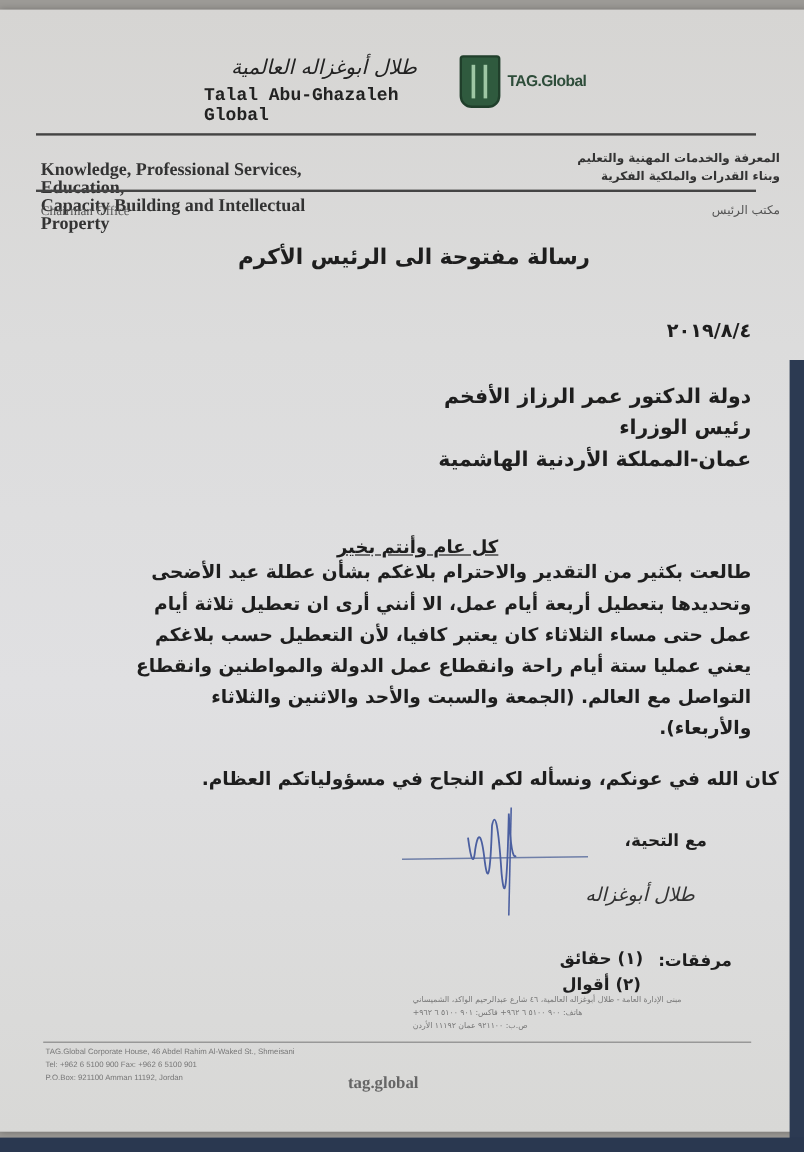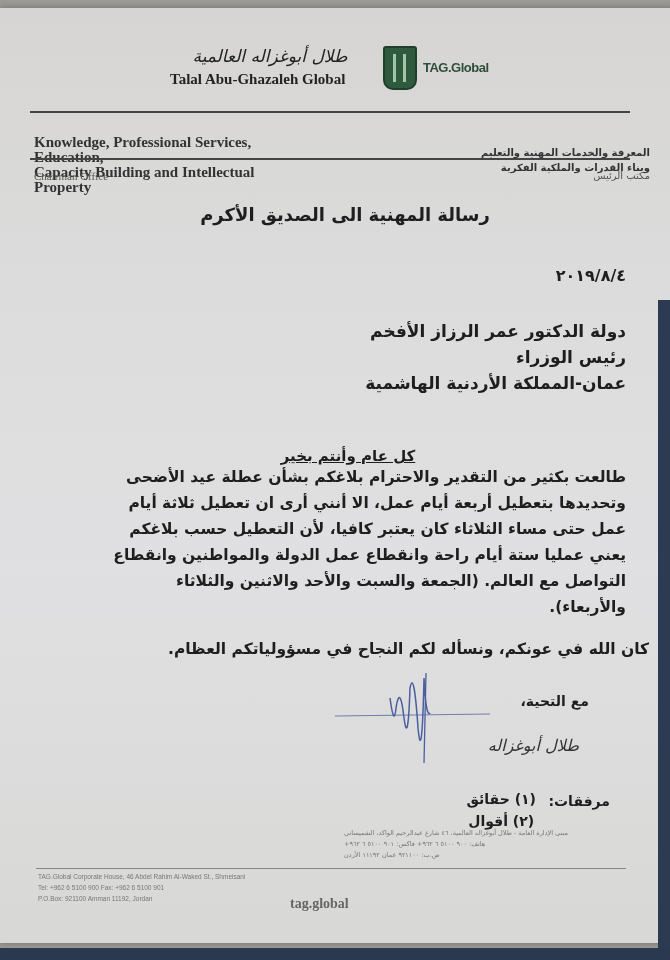--- a/index.html
+++ b/index.html
@@ -23,21 +23,21 @@
   .logo-row{
     position:absolute;left:165px;top:36px;width:330px;height:50px;
   }
   .logo-ar{
     position:absolute;left:0;top:2px;width:210px;text-align:center;
     font-family:"DejaVu Serif",serif;font-size:17px;color:#222;direction:rtl;
     font-style:italic;
   }
   .logo-en{
     position:absolute;left:5px;top:27px;width:210px;
-    font-family:Liberation Serif, serif;font-weight:bold;font-size:15px;color:#222;
+    font-family:Liberation Mono, monospace;font-weight:bold;font-size:15px;color:#222;
   }
   .logo-emblem{
     position:absolute;left:218px;top:2px;width:34px;height:44px;
     background:#2f5a3e;border:2px solid #203f2b;border-radius:3px 3px 10px 10px;
     box-sizing:border-box;
   }
   .logo-emblem::before{
     content:"";position:absolute;left:8px;top:6px;width:3px;height:28px;background:#9fc7a5;
   }
   .logo-emblem::after{
@@ -47,21 +47,21 @@
     position:absolute;left:258px;top:16px;font-family:"Liberation Sans",sans-serif;
     font-weight:bold;font-size:13px;color:#2e4d3a;letter-spacing:-0.5px;
   }
   .rule{position:absolute;height:2px;background:#444;}
   .tag-en{
     position:absolute;left:34px;top:127px;width:260px;
     font-family:"Liberation Serif",serif;font-weight:bold;font-size:15px;line-height:15px;color:#333;
   }
   .tag-ar{
     position:absolute;right:24px;top:117px;width:250px;direction:rtl;text-align:right;
-    font-family:"DejaVu Sans",sans-serif;font-size:10px;line-height:15px;color:#333;font-weight:bold;margin-top:20px;
+    font-family:"DejaVu Sans",sans-serif;font-size:10px;line-height:15px;color:#333;font-weight:bold;
   }
   .office-en{
     position:absolute;left:34px;top:162px;font-family:"Liberation Serif",serif;font-size:11px;color:#555;
   }
   .office-ar{
     position:absolute;right:24px;top:162px;direction:rtl;font-size:10px;color:#555;
   }
   .ar{direction:rtl;text-align:right;color:#1e1e1e;font-family:"DejaVu Sans",sans-serif;font-weight:bold;}
   .title{position:absolute;left:190px;top:196px;width:310px;text-align:center;font-size:18px;}
   .date{position:absolute;right:48px;top:258px;font-size:16px;letter-spacing:1px;}
@@ -108,21 +108,21 @@
     <div>Capacity Building and Intellectual Property</div>
   </div>
   <div class="tag-ar">
     <div>المعرفة والخدمات المهنية والتعليم</div>
     <div>وبناء القدرات والملكية الفكرية</div>
   </div>
   <div class="rule" style="left:30px;top:150px;width:600px;"></div>
   <div class="office-en">Chairman Office</div>
   <div class="office-ar ar" style="font-weight:normal;font-size:10px;color:#555;text-align:center;">مكتب الرئيس</div>
 
-  <div class="ar title">رسالة المهنية الى الصديق الأكرم</div>
+  <div class="ar title">رسالة مفتوحة الى الرئيس الأكرم</div>
   <div class="ar date">٢٠١٩/٨/٤</div>
 
   <div class="ar recipient">
     <div>دولة الدكتور عمر الرزاز الأفخم</div>
     <div>رئيس الوزراء</div>
     <div>عمان-المملكة الأردنية الهاشمية</div>
   </div>
 
   <div class="ar greeting">كل عام وأنتم بخير</div>
 

